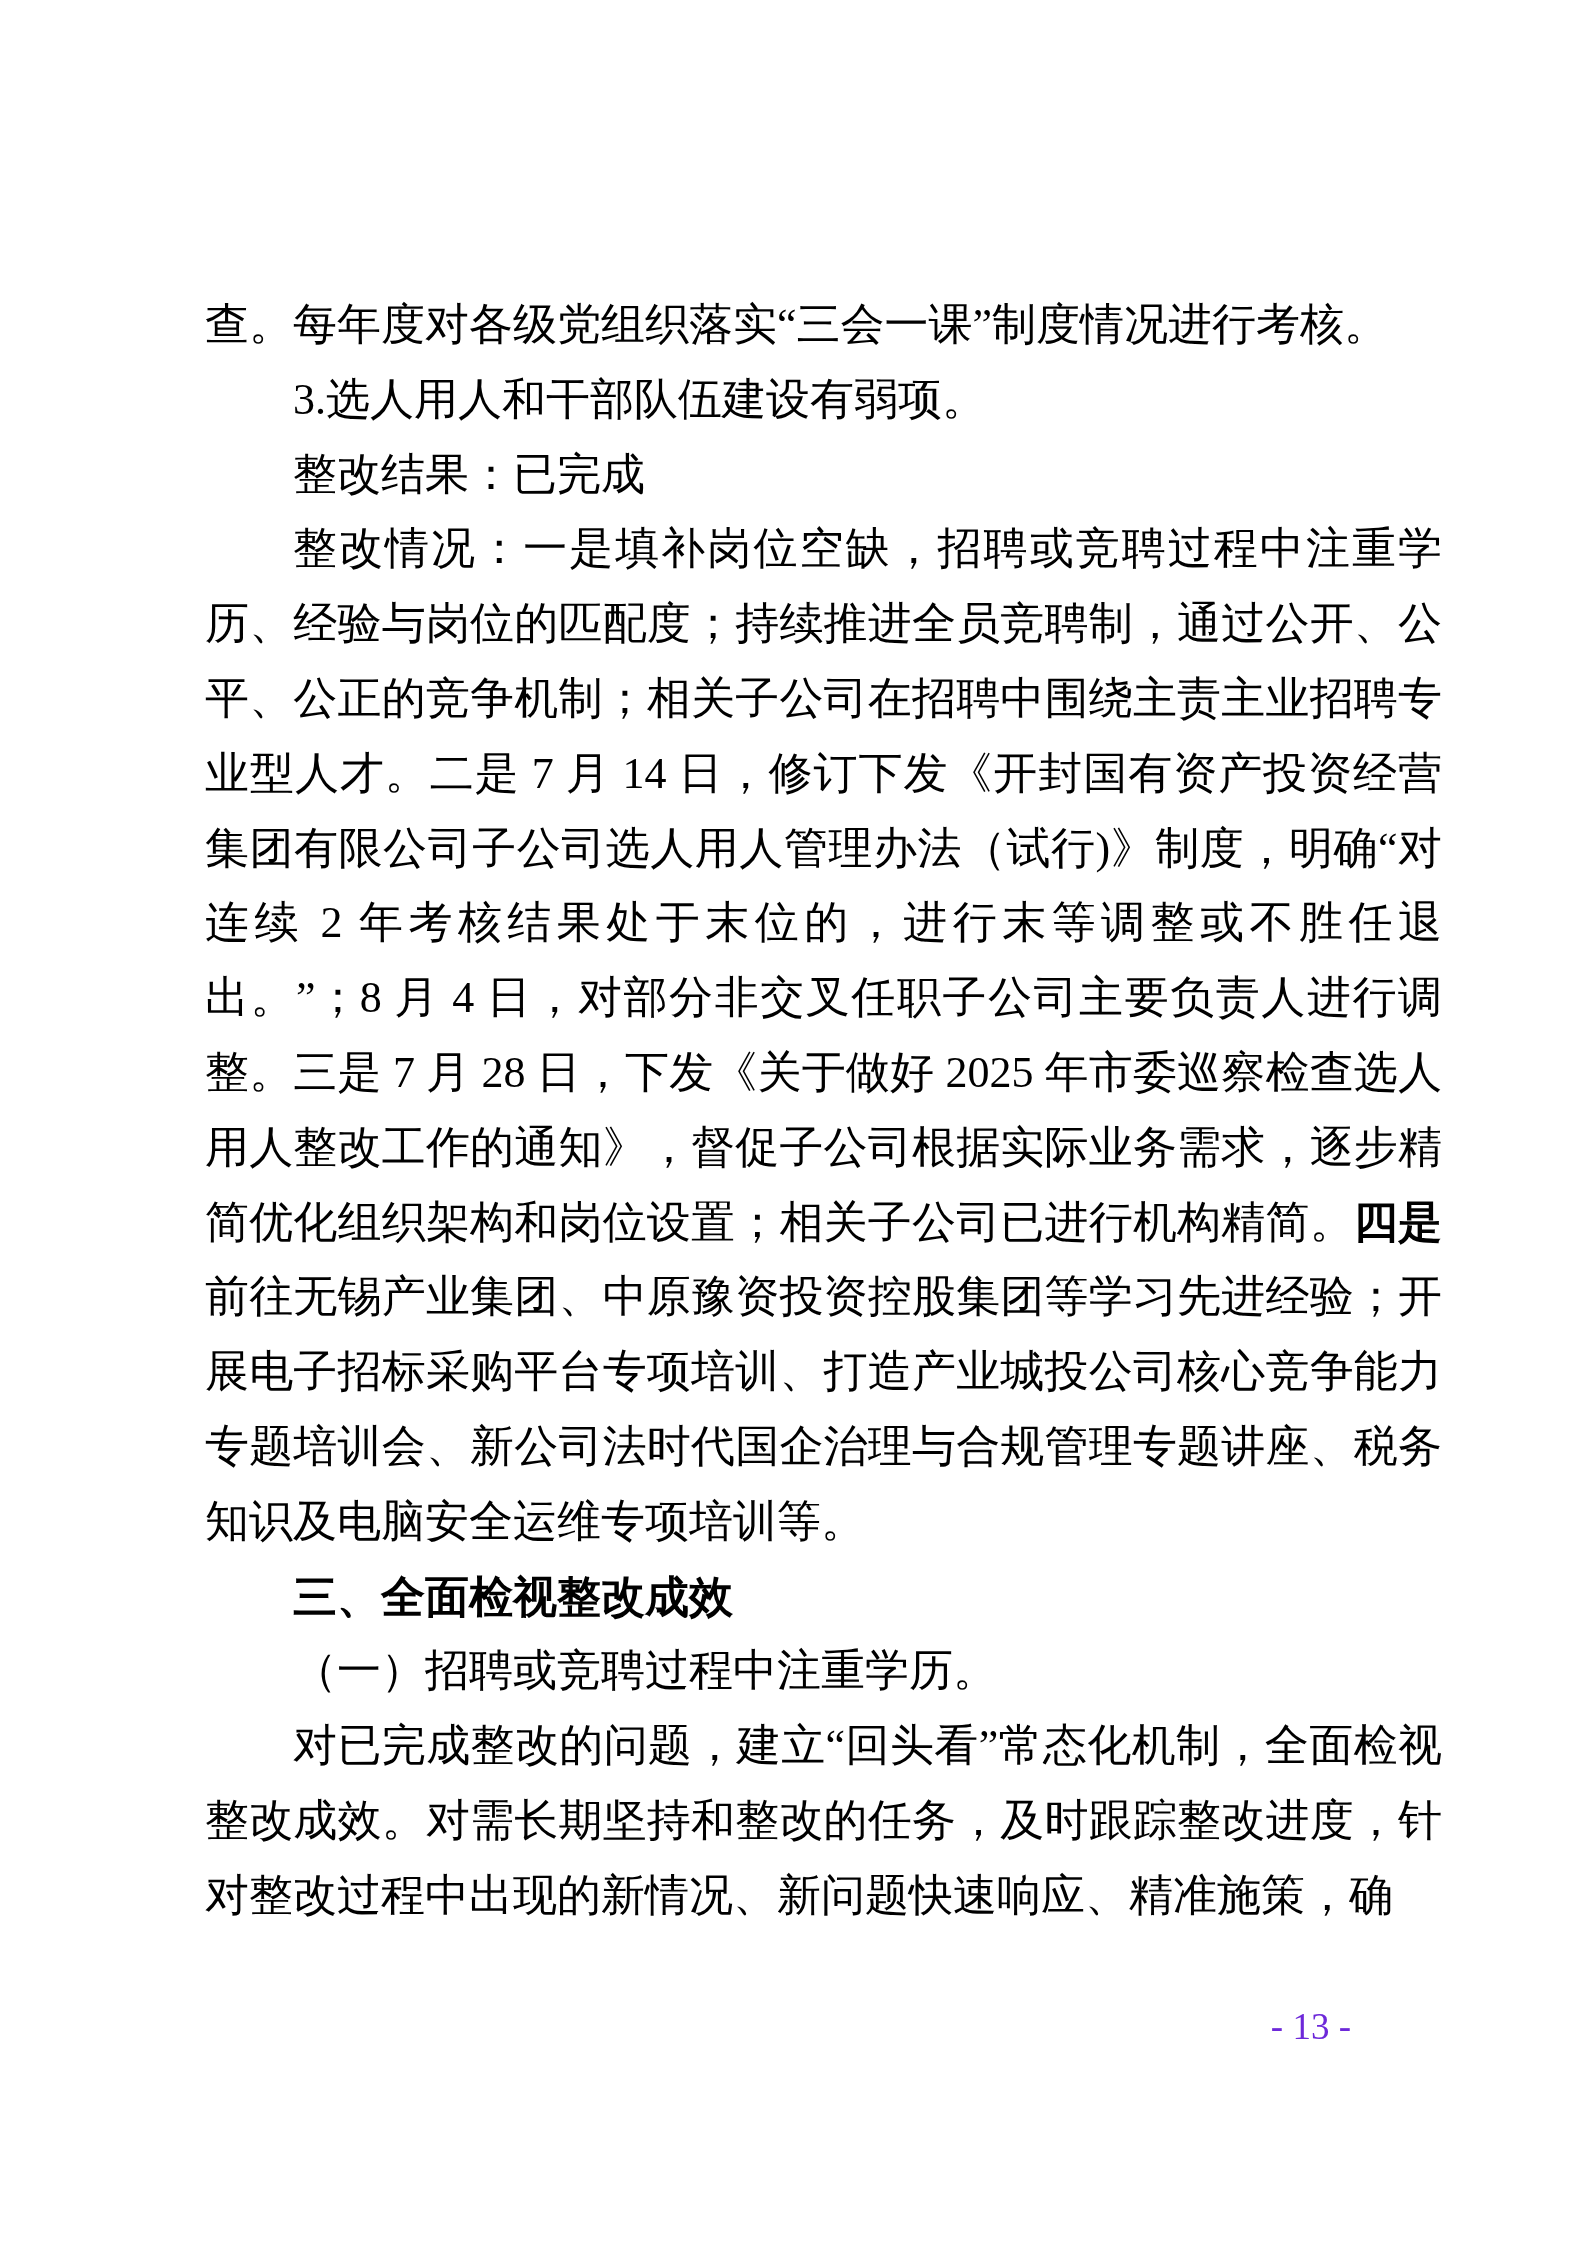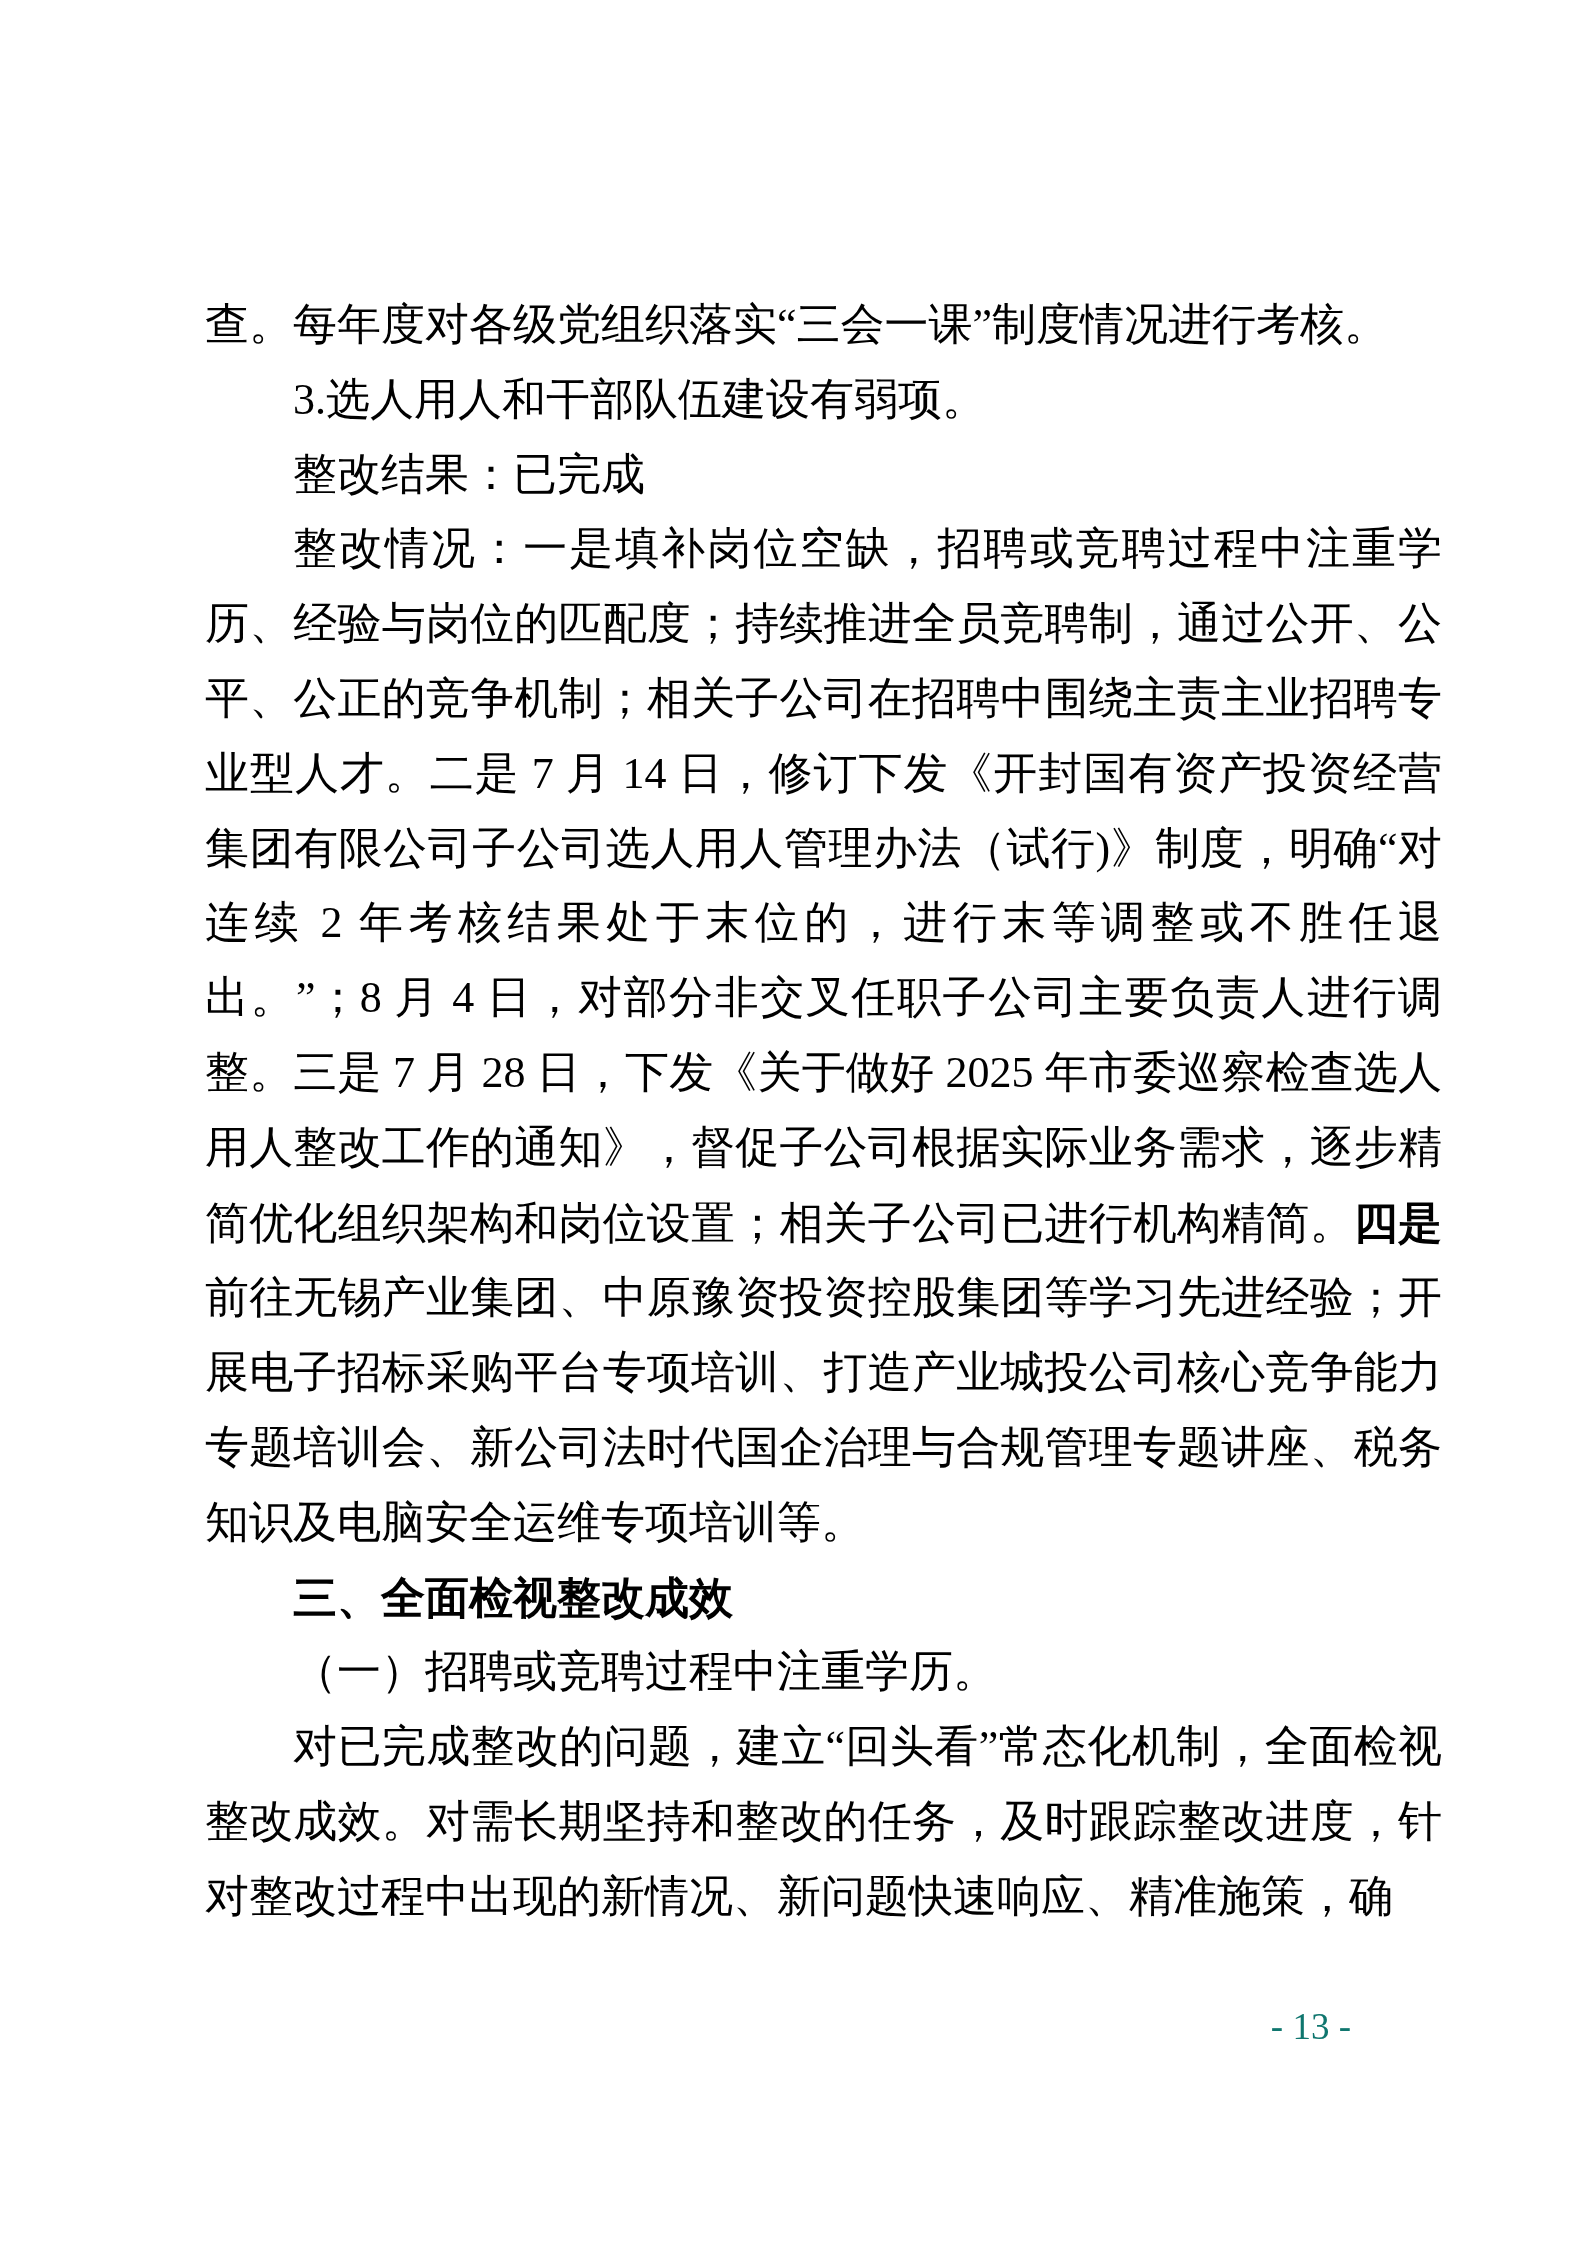--- a/index.html
+++ b/index.html
@@ -33,37 +33,37 @@
     text-indent: 2em;
   }
   .content p.no-indent {
     text-indent: 0;
   }
   .item-heading {
     font-weight: normal;
   }
   .bold-inline {
     font-weight: bold;
-    font-family: Liberation Sans, sans-serif;
+    font-family: Liberation Serif, serif;
   }
   .section-heading {
     font-family: "Liberation Sans", sans-serif;
     font-weight: bold;
   }
   .sub-heading {
     font-family: "Liberation Serif", serif;
   }
   .page-number {
     position: absolute;
     top: 2003px;
     right: 196px;
     font-size: 37px;
     line-height: 48px;
     font-family: "Liberation Serif", serif;
-    color: #0f766e;
+    color: #6d28d9;
     white-space: pre;
   }
 </style>
 </head>
 <body>
 
 <div class="page">
   <div class="content">
     <p class="no-indent">查。每年度对各级党组织落实“三会一课”制度情况进行考核。</p>
     <p class="item-heading">3.选人用人和干部队伍建设有弱项。</p>

